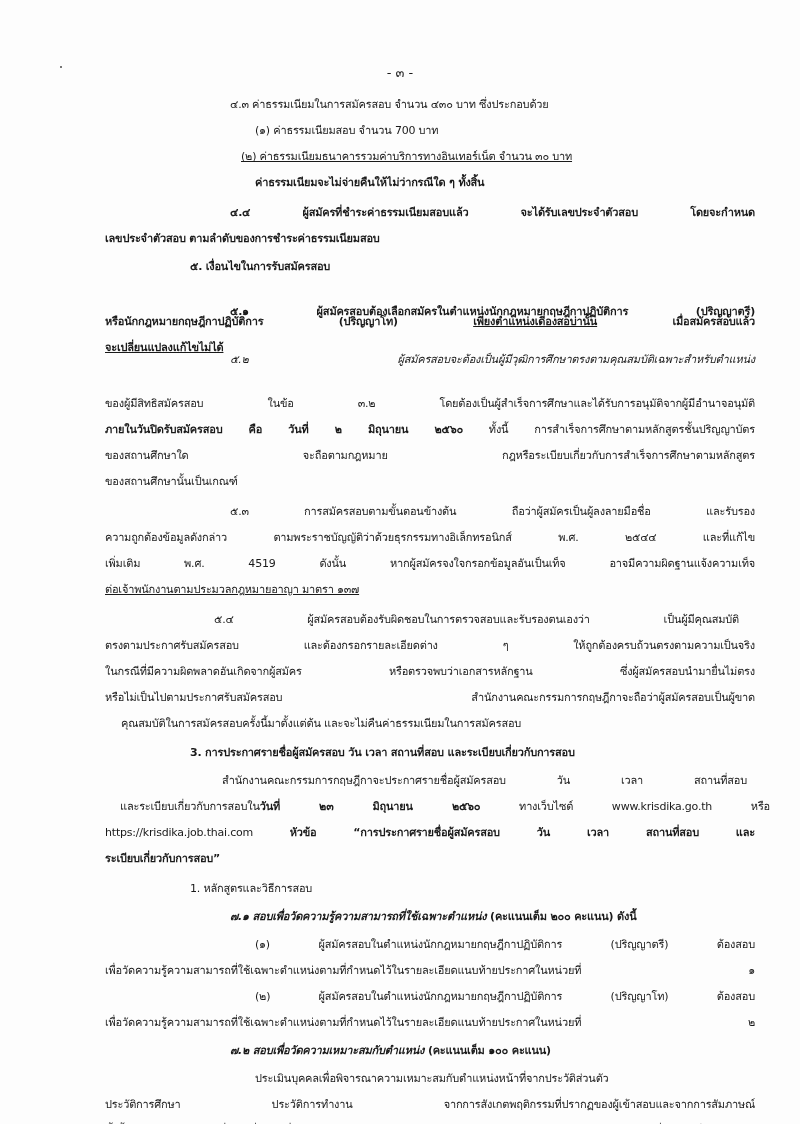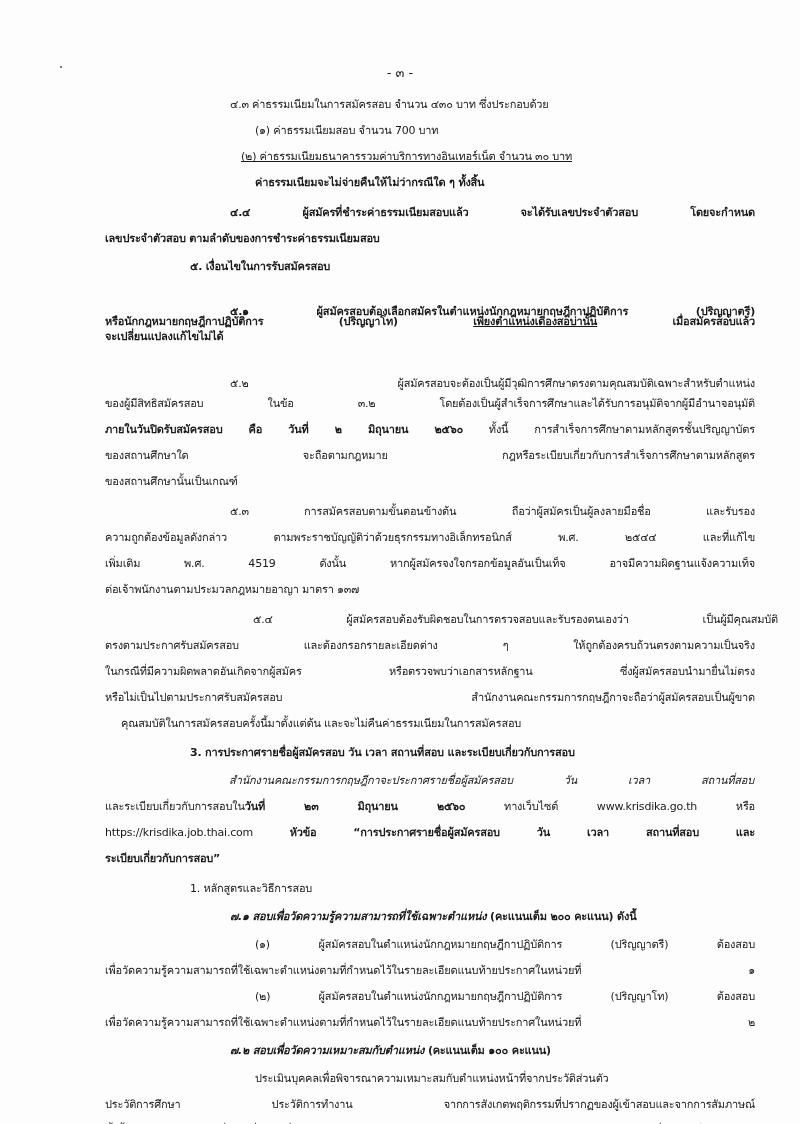--- a/index.html
+++ b/index.html
@@ -28,42 +28,42 @@
   <div class="ln" style="left:241px;top:144px;text-decoration:underline;">(๒) ค่าธรรมเนียมธนาคารรวมค่าบริการทางอินเทอร์เน็ต จำนวน ๓๐ บาท</div>
   <div class="ln b" style="left:255px;top:170px;">ค่าธรรมเนียมจะไม่จ่ายคืนให้ไม่ว่ากรณีใด ๆ ทั้งสิ้น</div>
 
   <div class="ln b" style="left:230px;top:200px;width:525px;text-align:justify;text-align-last:justify;white-space:normal;">๔.๔ ผู้สมัครที่ชำระค่าธรรมเนียมสอบแล้ว จะได้รับเลขประจำตัวสอบ โดยจะกำหนด</div>
   <div class="ln b last" style="top:226px;">เลขประจำตัวสอบ ตามลำดับของการชำระค่าธรรมเนียมสอบ</div>
 
   <div class="ln b" style="left:190px;top:254px;">๕. เงื่อนไขในการรับสมัครสอบ</div>
 
   <div class="ln b" style="left:230px;top:283px;width:525px;text-align:justify;text-align-last:justify;white-space:normal;margin-top:16px;">๕.๑ ผู้สมัครสอบต้องเลือกสมัครในตำแหน่งนักกฎหมายกฤษฎีกาปฏิบัติการ (ปริญญาตรี)</div>
   <div class="ln b full" style="top:309px;"><span>หรือนักกฎหมายกฤษฎีกาปฏิบัติการ (ปริญญาโท) </span><span class="u">เพียงตำแหน่งเดีองสอบ่านั้น</span><span> เมื่อสมัครสอบแล้ว</span></div>
-  <div class="ln b last" style="top:324px;">จะเปลี่ยนแปลงแก้ไขไม่ได้</div>
+  <div class="ln b last" style="top:335px;text-decoration:underline;">จะเปลี่ยนแปลงแก้ไขไม่ได้</div>
 
-  <div class="ln" style="left:230px;top:371px;width:525px;text-align:justify;text-align-last:justify;white-space:normal;">๕.๒ ผู้สมัครสอบจะต้องเป็นผู้มีวุฒิการศึกษาตรงตามคุณสมบัติเฉพาะสำหรับตำแหน่ง</div>
+  <div class="ln" style="left:230px;top:347px;width:525px;text-align:justify;text-align-last:justify;white-space:normal;font-style:italic;">๕.๒ ผู้สมัครสอบจะต้องเป็นผู้มีวุฒิการศึกษาตรงตามคุณสมบัติเฉพาะสำหรับตำแหน่ง</div>
   <div class="ln full" style="top:391px;">ของผู้มีสิทธิสมัครสอบ ในข้อ ๓.๒ โดยต้องเป็นผู้สำเร็จการศึกษาและได้รับการอนุมัติจากผู้มีอำนาจอนุมัติ</div>
   <div class="ln full" style="top:417px;"><span class="b">ภายในวันปิดรับสมัครสอบ คือ วันที่ ๒ มิถุนายน ๒๕๖๐</span><span> ทั้งนี้ การสำเร็จการศึกษาตามหลักสูตรชั้นปริญญาบัตร</span></div>
   <div class="ln full" style="top:443px;">ของสถานศึกษาใด จะถือตามกฎหมาย กฎหรือระเบียบเกี่ยวกับการสำเร็จการศึกษาตามหลักสูตร</div>
   <div class="ln last" style="top:469px;">ของสถานศึกษานั้นเป็นเกณฑ์</div>
 
   <div class="ln" style="left:230px;top:499px;width:525px;text-align:justify;text-align-last:justify;white-space:normal;">๕.๓ การสมัครสอบตามขั้นตอนข้างต้น ถือว่าผู้สมัครเป็นผู้ลงลายมือชื่อ และรับรอง</div>
   <div class="ln full" style="top:525px;">ความถูกต้องข้อมูลดังกล่าว ตามพระราชบัญญัติว่าด้วยธุรกรรมทางอิเล็กทรอนิกส์ พ.ศ. ๒๕๔๔ และที่แก้ไข</div>
   <div class="ln full" style="top:551px;">เพิ่มเติม พ.ศ. 4519 ดังนั้น หากผู้สมัครจงใจกรอกข้อมูลอันเป็นเท็จ อาจมีความผิดฐานแจ้งความเท็จ</div>
-  <div class="ln last" style="top:577px;">ต่อเจ้าพนักงานตามประมวลกฎหมายอาญา มาตรา ๑๓๗</div>
+  <div class="ln last" style="top:577px;text-decoration:underline;">ต่อเจ้าพนักงานตามประมวลกฎหมายอาญา มาตรา ๑๓๗</div>
 
-  <div class="ln" style="left:214px;top:607px;width:525px;text-align:justify;text-align-last:justify;white-space:normal;margin-left:39px;">๕.๔ ผู้สมัครสอบต้องรับผิดชอบในการตรวจสอบและรับรองตนเองว่า เป็นผู้มีคุณสมบัติ</div>
+  <div class="ln" style="left:214px;top:607px;width:525px;text-align:justify;text-align-last:justify;white-space:normal;">๕.๔ ผู้สมัครสอบต้องรับผิดชอบในการตรวจสอบและรับรองตนเองว่า เป็นผู้มีคุณสมบัติ</div>
   <div class="ln full" style="top:633px;">ตรงตามประกาศรับสมัครสอบ และต้องกรอกรายละเอียดต่าง ๆ ให้ถูกต้องครบถ้วนตรงตามความเป็นจริง</div>
   <div class="ln full" style="top:659px;">ในกรณีที่มีความผิดพลาดอันเกิดจากผู้สมัคร หรือตรวจพบว่าเอกสารหลักฐาน ซึ่งผู้สมัครสอบนำมายื่นไม่ตรง</div>
   <div class="ln full" style="top:685px;">หรือไม่เป็นไปตามประกาศรับสมัครสอบ สำนักงานคณะกรรมการกฤษฎีกาจะถือว่าผู้สมัครสอบเป็นผู้ขาด</div>
   <div class="ln last" style="top:711px;margin-left:16px;">คุณสมบัติในการสมัครสอบครั้งนี้มาตั้งแต่ต้น และจะไม่คืนค่าธรรมเนียมในการสมัครสอบ</div>
 
   <div class="ln b" style="left:190px;top:740px;">3. การประกาศรายชื่อผู้สมัครสอบ วัน เวลา สถานที่สอบ และระเบียบเกี่ยวกับการสอบ</div>
-  <div class="ln" style="left:229px;top:768px;width:525px;text-align:justify;text-align-last:justify;white-space:normal;font-style:italic;">สำนักงานคณะกรรมการกฤษฎีกาจะประกาศรายชื่อผู้สมัครสอบ วัน เวลา สถานที่สอบ</div>
-  <div class="ln full" style="top:794px;"><span>และระเบียบเกี่ยวกับการสอบใน</span><span class="b">วันที่ ๒๓ มิถุนายน ๒๕๖๐</span><span> ทางเว็บไซต์ www.krisdika.go.th หรือ</span></div>
+  <div class="ln" style="left:222px;top:768px;width:525px;text-align:justify;text-align-last:justify;white-space:normal;">สำนักงานคณะกรรมการกฤษฎีกาจะประกาศรายชื่อผู้สมัครสอบ วัน เวลา สถานที่สอบ</div>
+  <div class="ln full" style="top:794px;margin-left:15px;"><span>และระเบียบเกี่ยวกับการสอบใน</span><span class="b">วันที่ ๒๓ มิถุนายน ๒๕๖๐</span><span> ทางเว็บไซต์ www.krisdika.go.th หรือ</span></div>
   <div class="ln full" style="top:820px;"><span>https://krisdika.job.thai.com </span><span class="b">หัวข้อ “การประกาศรายชื่อผู้สมัครสอบ วัน เวลา สถานที่สอบ และ</span></div>
   <div class="ln b last" style="top:846px;">ระเบียบเกี่ยวกับการสอบ”</div>
 
   <div class="ln" style="left:190px;top:876px;">1. หลักสูตรและวิธีการสอบ</div>
   <div class="ln" style="left:230px;top:904px;"><span class="i">๗.๑ สอบเพื่อวัดความรู้ความสามารถที่ใช้เฉพาะตำแหน่ง</span><span class="b"> (คะแนนเต็ม ๒๐๐ คะแนน) ดังนี้</span></div>
   <div class="ln" style="left:255px;top:932px;width:500px;text-align:justify;text-align-last:justify;white-space:normal;">(๑) ผู้สมัครสอบในตำแหน่งนักกฎหมายกฤษฎีกาปฏิบัติการ (ปริญญาตรี) ต้องสอบ</div>
   <div class="ln full" style="top:958px;">เพื่อวัดความรู้ความสามารถที่ใช้เฉพาะตำแหน่งตามที่กำหนดไว้ในรายละเอียดแนบท้ายประกาศในหน่วยที่ ๑</div>
   <div class="ln" style="left:255px;top:984px;width:500px;text-align:justify;text-align-last:justify;white-space:normal;">(๒) ผู้สมัครสอบในตำแหน่งนักกฎหมายกฤษฎีกาปฏิบัติการ (ปริญญาโท) ต้องสอบ</div>
   <div class="ln full" style="top:1010px;">เพื่อวัดความรู้ความสามารถที่ใช้เฉพาะตำแหน่งตามที่กำหนดไว้ในรายละเอียดแนบท้ายประกาศในหน่วยที่ ๒</div>
 

